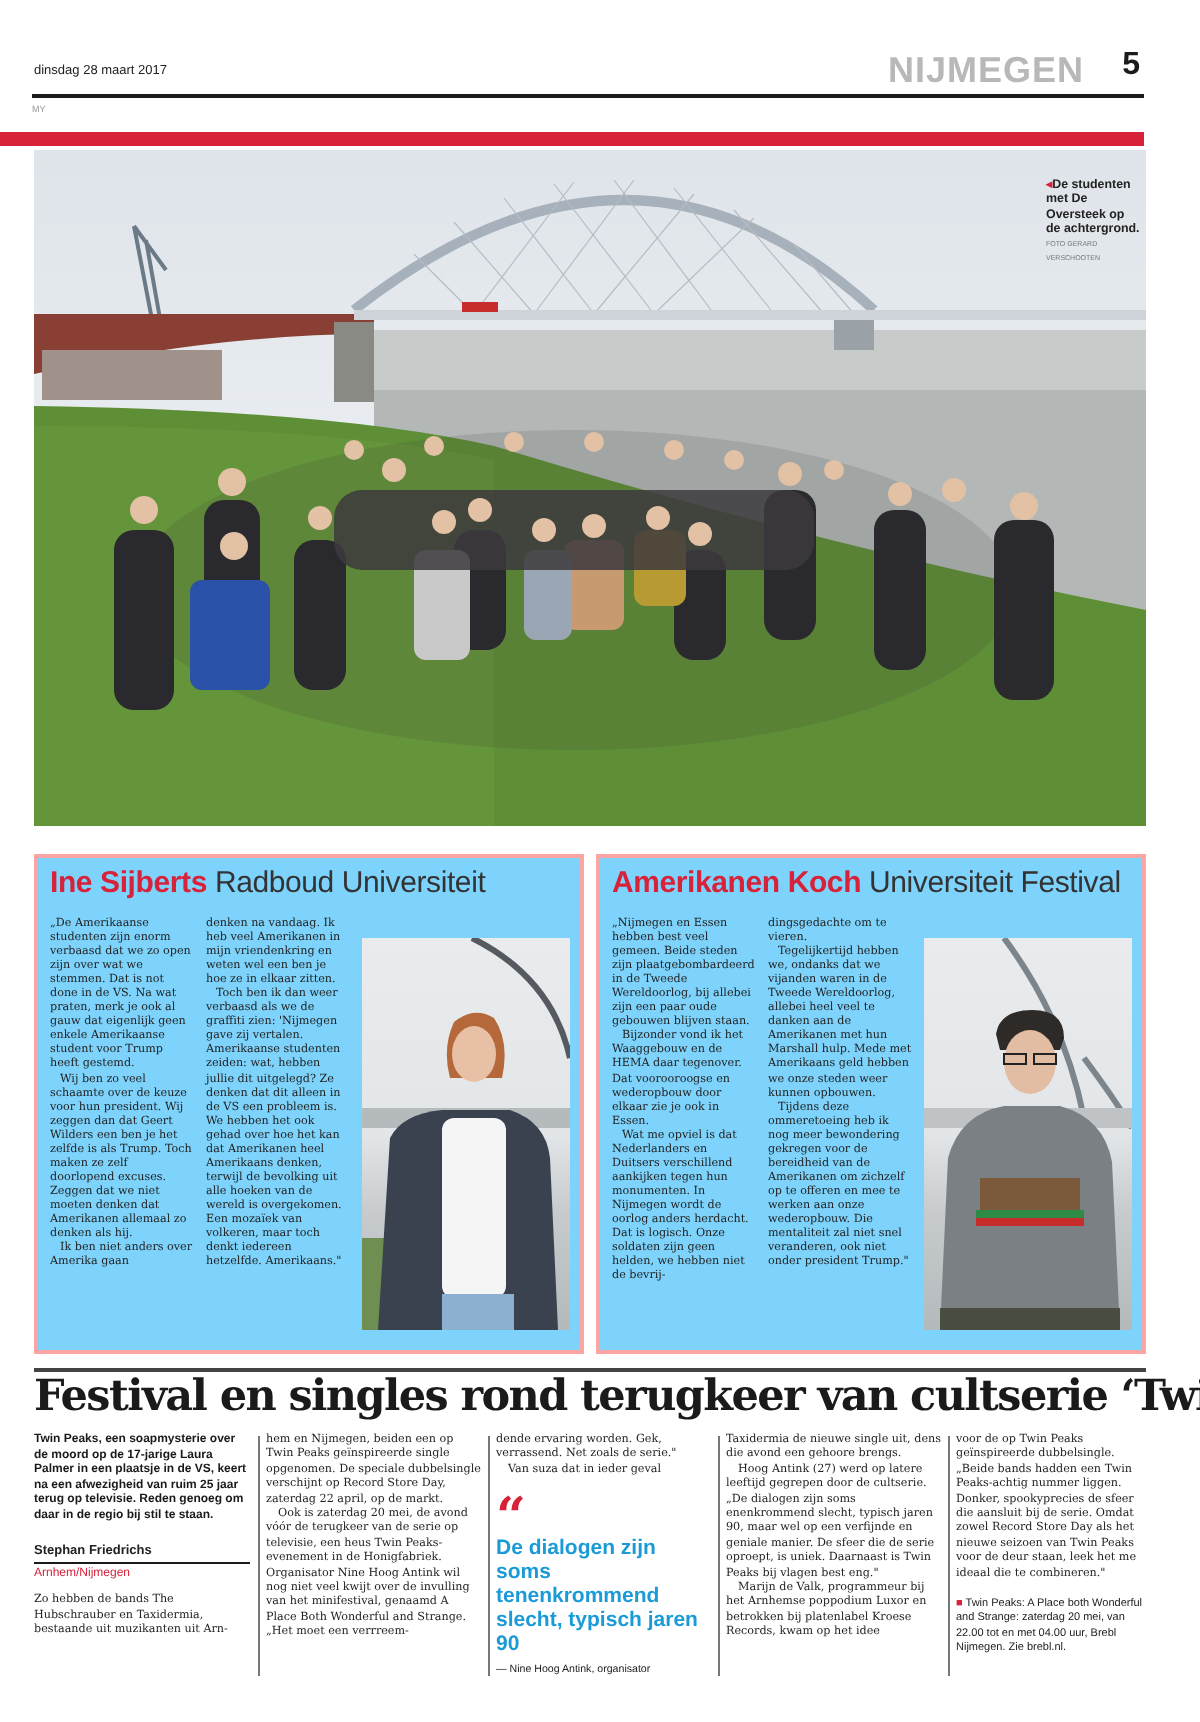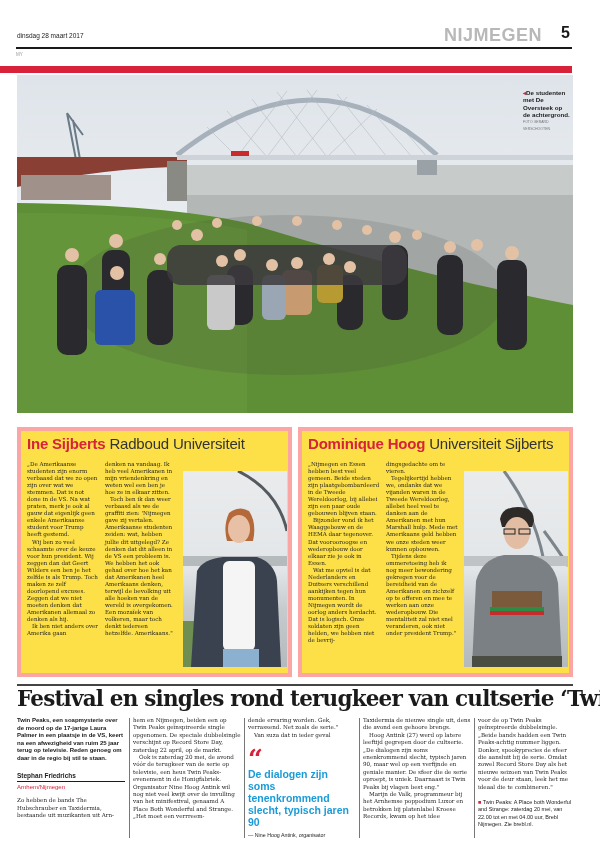--- a/index.html
+++ b/index.html
@@ -16,21 +16,21 @@
 
   
   .photo { position: absolute; left: 17px; top: 75px; width: 556px; height: 338px; overflow: hidden;
     background: linear-gradient(180deg, #dfe4ea 0%, #e8ecf0 40%, #cfd3d6 55%, #bdc1c3 62%, #a9b0ae 70%, #6e9a46 78%, #5b8b34 100%); }
   .photo svg { position: absolute; left: 0; top: 0; }
   .caption { position: absolute; left: 523px; top: 89px; width: 48px; font-family: "Liberation Sans", sans-serif; font-weight: bold; font-size: 6.2px; line-height: 7.3px; color: #222; }
   .caption .tri { color: #d7223a; }
   .caption-credit { display: block; font-weight: normal; font-size: 3.5px; color: #777; margin-top: 1px; }
 
   
-  .ibox { position: absolute; top: 427px; height: 250px; border: 4px solid #fca5a5; background: #fde047; }
+  .ibox { position: absolute; top: 427px; height: 250px; border: 2px solid #fca5a5; background: #7dd3fc; }
   .ibox-1 { left: 17px; width: 275px; }
   .ibox-2 { left: 298px; width: 275px; }
   .ibox-head { position: absolute; left: 6px; top: 4px; font-family: "Liberation Sans", sans-serif; font-size: 15px; white-space: nowrap; letter-spacing: -0.2px; }
   .ibox-head .nm { color: #d7223a; font-weight: bold; }
   .ibox-head .un { color: #333; }
   .ibox-col { position: absolute; top: 30px; width: 72px; font-size: 5.6px; line-height: 7.05px; color: #222; text-align: left; }
   .ibox-col p { text-indent: 5px; }
   .ibox-col p:first-child { text-indent: 0; }
   .ibox-photo { position: absolute; top: 40px; width: 104px; height: 196px; overflow: hidden; background: linear-gradient(180deg, #e9ebed 0%, #e3e6e8 50%, #c7cbcd 70%, #b4b9bb 100%); }
 
@@ -169,22 +169,22 @@
       <ellipse cx="56" cy="58" rx="11" ry="14" fill="#e8c0a5"></ellipse>
       <path d="M14 100 Q20 88 40 86 L74 86 Q92 92 94 110 L98 196 L8 196 Z" fill="#3a4250"></path>
       <rect x="40" y="90" width="32" height="90" rx="6" fill="#f5f5f5"></rect>
       <rect x="40" y="178" width="36" height="18" fill="#8cb0d0"></rect>
     </svg>
   </div>
 </div>
 
 <div class="ibox ibox-2">
   <div class="ibox-head">
-    <span class="nm">Dominique Hoog</span>
-    <span class="un">Universiteit Sijberts</span>
+    <span class="nm">Amerikanen Koch</span>
+    <span class="un">Universiteit Festival</span>
   </div>
   <div class="ibox-col" style="left:6px;">
     <p>„Nijmegen en Essen hebben best veel gemeen. Beide steden zijn plaatgebombardeerd in de Tweede Wereldoorlog, bij allebei zijn een paar oude gebouwen blijven staan.</p>
     <p>Bijzonder vond ik het Waaggebouw en de HEMA daar tegenover. Dat voorooroogse en wederopbouw door elkaar zie je ook in Essen.</p>
     <p>Wat me opviel is dat Nederlanders en Duitsers verschillend aankijken tegen hun monumenten. In Nijmegen wordt de oorlog anders herdacht. Dat is logisch. Onze soldaten zijn geen helden, we hebben niet de bevrij-</p>
   </div>
   <div class="ibox-col" style="left:84px;">
     <p>dingsgedachte om te vieren.</p>
     <p>Tegelijkertijd hebben we, ondanks dat we vijanden waren in de Tweede Wereldoorlog, allebei heel veel te danken aan de Amerikanen met hun Marshall hulp. Mede met Amerikaans geld hebben we onze steden weer kunnen opbouwen.</p>
     <p>Tijdens deze ommeretoeing heb ik nog meer bewondering gekregen voor de bereidheid van de Amerikanen om zichzelf op te offeren en mee te werken aan onze wederopbouw. Die mentaliteit zal niet snel veranderen, ook niet onder president Trump."</p>

